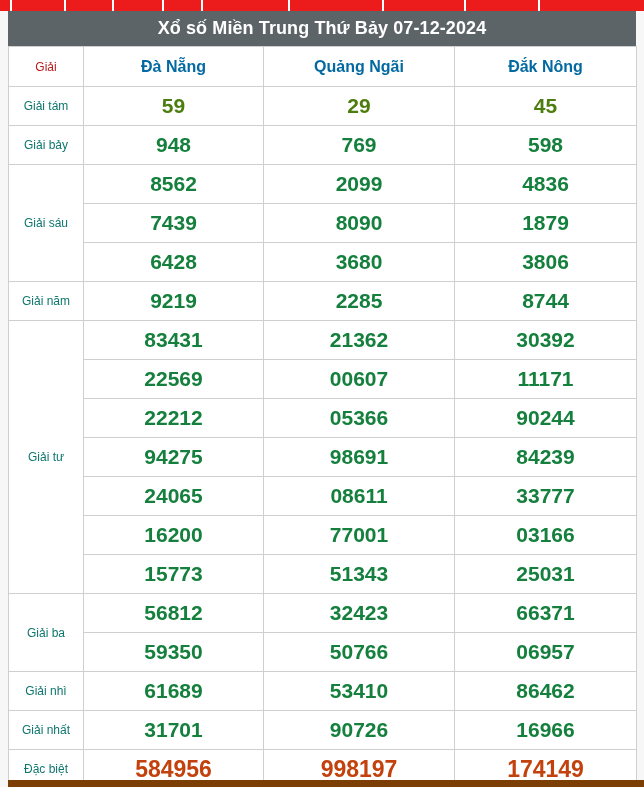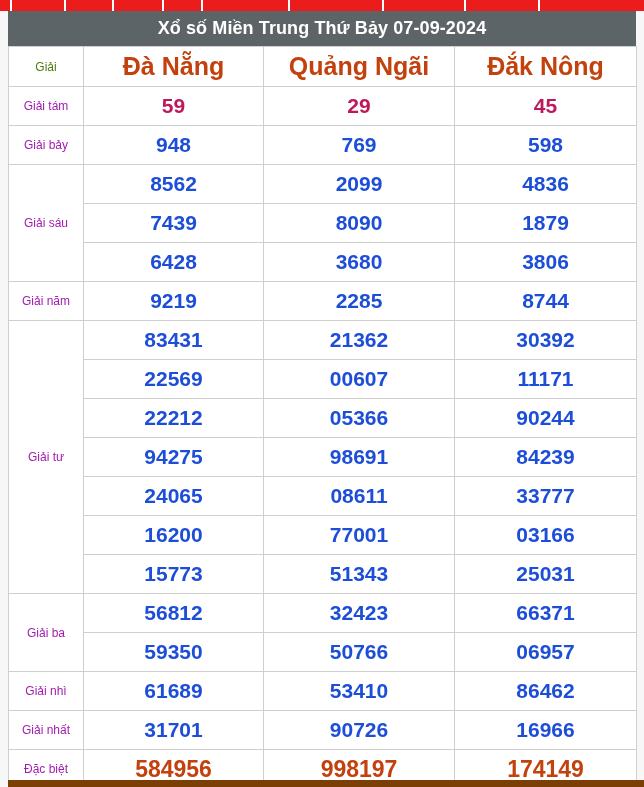--- a/index.html
+++ b/index.html
@@ -78,43 +78,43 @@
     padding: 0;
   }
   col.c-label { width: 75px; }
   col.c-p1    { width: 180px; }
   col.c-p2    { width: 191px; }
   col.c-p3    { width: 182px; }
 
   th.hdr-label {
     font-size: 12px;
     font-weight: normal;
-    color: #4d7c0f;
+    color: #b91c1c;
     height: 39px;
   }
   th.hdr-prov {
-    font-size: 25px;
+    font-size: 16px;
     font-weight: bold;
-    color: #c2410c;
+    color: #0369a1;
     height: 39px;
   }
 
   td.lbl {
     font-size: 12px;
     font-weight: normal;
-    color: #a21caf;
+    color: #0f766e;
   }
   td.num {
     font-size: 21px;
     font-weight: bold;
-    color: #1d4ed8;
+    color: #15803d;
     height: 38px;
   }
   td.num.red {
-    color: #be185d;
+    color: #4d7c0f;
   }
   td.num.special {
     font-size: 23px;
     color: #c2410c;
   }
   tr.r-norm td { height: 38px; }
 
   
   td.nb-top    { border-top: none; }
   td.nb-bottom { border-bottom: none; }
@@ -143,21 +143,21 @@
     <div class="topnav-item" style="width: 82px; background: rgb(236, 28, 28);"></div>
     <div class="topnav-item" style="width: 74px; background: rgb(236, 28, 28);"></div>
     <div class="topnav-item" style="width: 104px; background: rgb(236, 28, 28);"></div>
   </div>
 
 <div class="page">
 
   <div class="sheet">
 
     <div class="title-bar">
-      <span>Xổ số Miền Trung Thứ Bảy 07-09-2024</span>
+      <span>Xổ số Miền Trung Thứ Bảy 07-12-2024</span>
     </div>
 
     <table class="results">
       <colgroup>
         <col class="c-label">
         <col class="c-p1">
         <col class="c-p2">
         <col class="c-p3">
       </colgroup>
       <thead>

